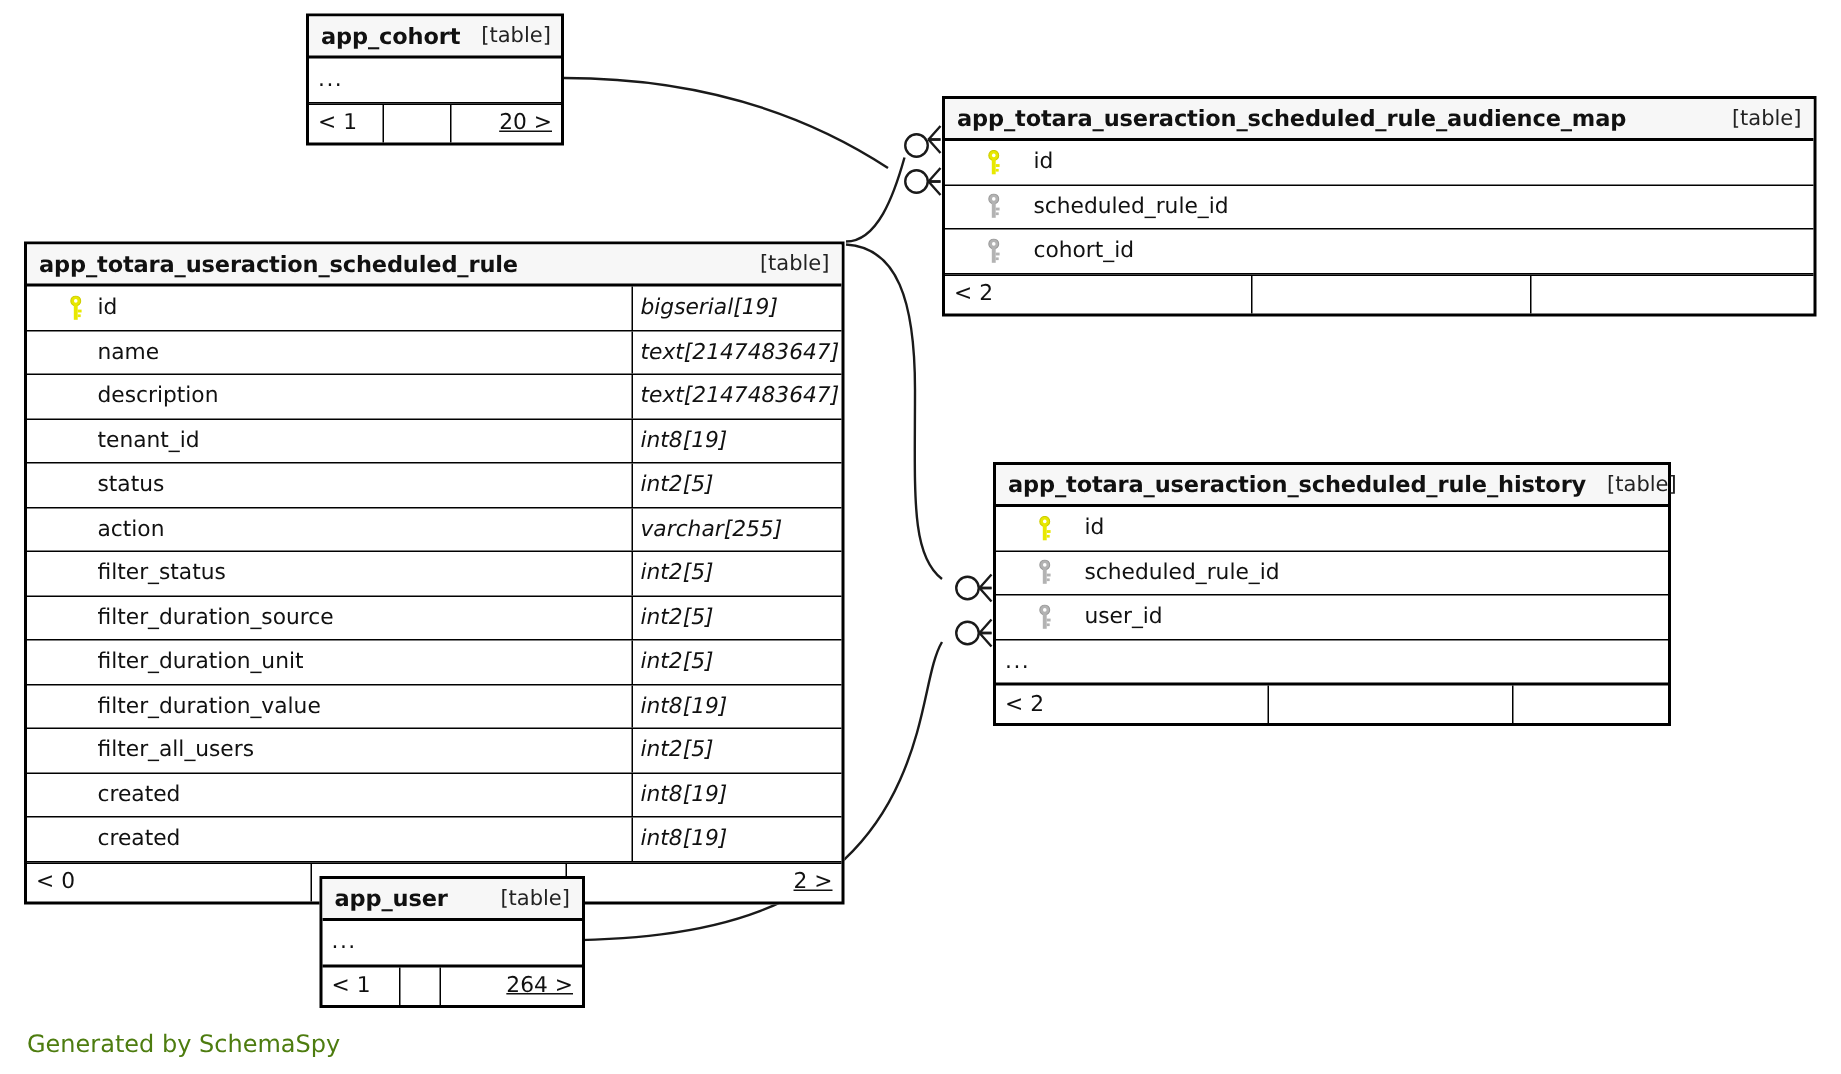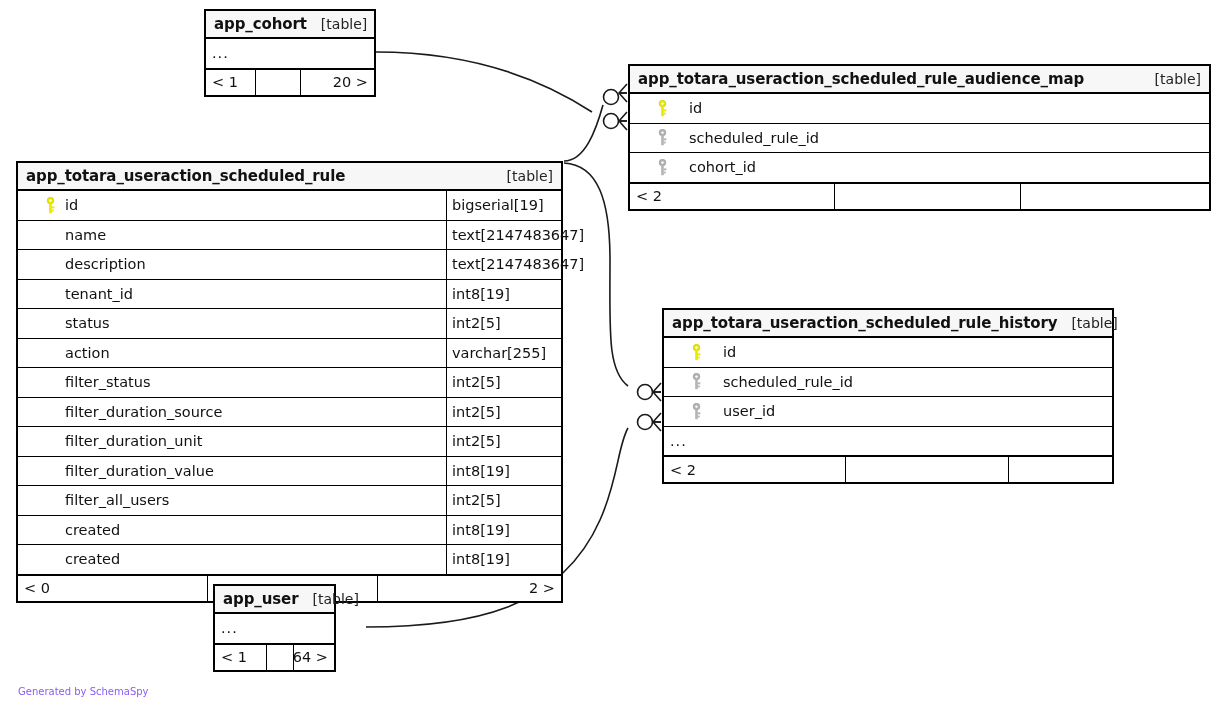--- a/index.html
+++ b/index.html
@@ -132,40 +132,40 @@
     box-sizing: border-box;
     border-right: 1.5px solid #000000;
     padding: 0 6px;
     font-size: 14.5px;
     overflow: hidden;
     white-space: nowrap;
   }
   .foot-cell:last-child { border-right: none; }
   .foot-left  { justify-content: flex-start; }
   .foot-mid   { justify-content: center; }
-  .foot-right { justify-content: flex-end; }
+  .foot-right { justify-content: flex-end; text-decoration: underline; }
 
   
   .keyicon { display: block; }
 
   
   #tbl-cohort      { left: 204px; top: 9px;   width: 172px; }
   #tbl-main        { left: 16px;  top: 114px; width: 547px; }
   #tbl-audience    { left: 628px; top: 19px;  width: 583px; margin-top: 45px; }
   #tbl-history     { left: 662px; top: 308px; width: 452px; }
-  #tbl-user        { left: 213px; top: 584px; width: 123px; }
-
-  #tbl-main .cell-type { width: 115px; }
+  #tbl-user        { left: 213px; top: 584px; width: 177px; }
+
+  #tbl-main .cell-type { width: 140px; font-style: italic; }
 
   .footer-note {
     position: absolute;
     left: 18px;
     top: 686px;
-    font-size: 10px;
-    color: #8b5cf6;
+    font-size: 16px;
+    color: #4d7c0f;
     z-index: 2;
     white-space: nowrap;
   }
 </style>
 </head>
 <body>
 
 <div id="canvas">
 
   <svg id="edges" width="1227" height="716" viewBox="0 0 1227 716">

